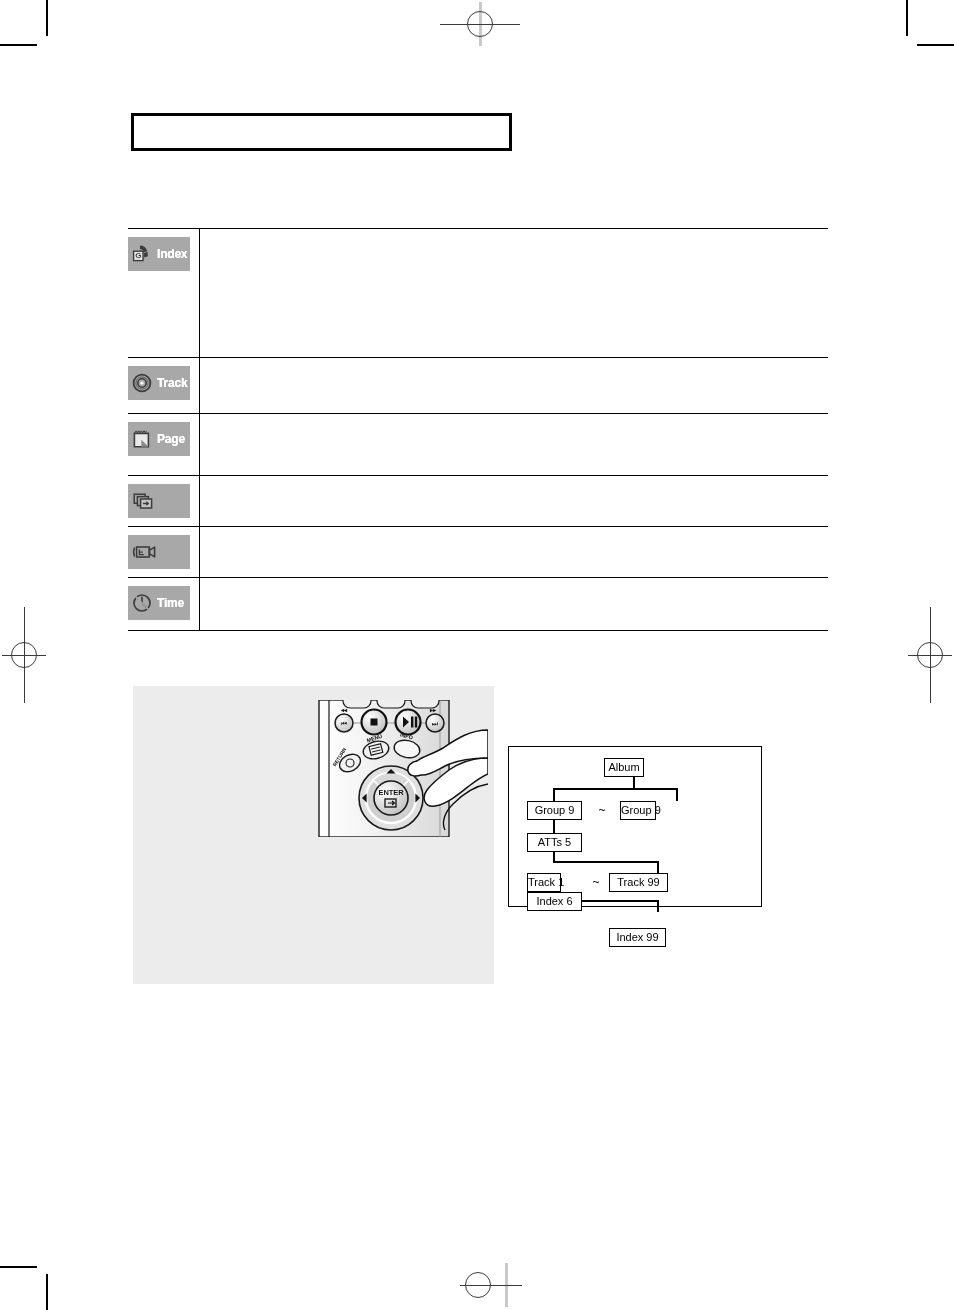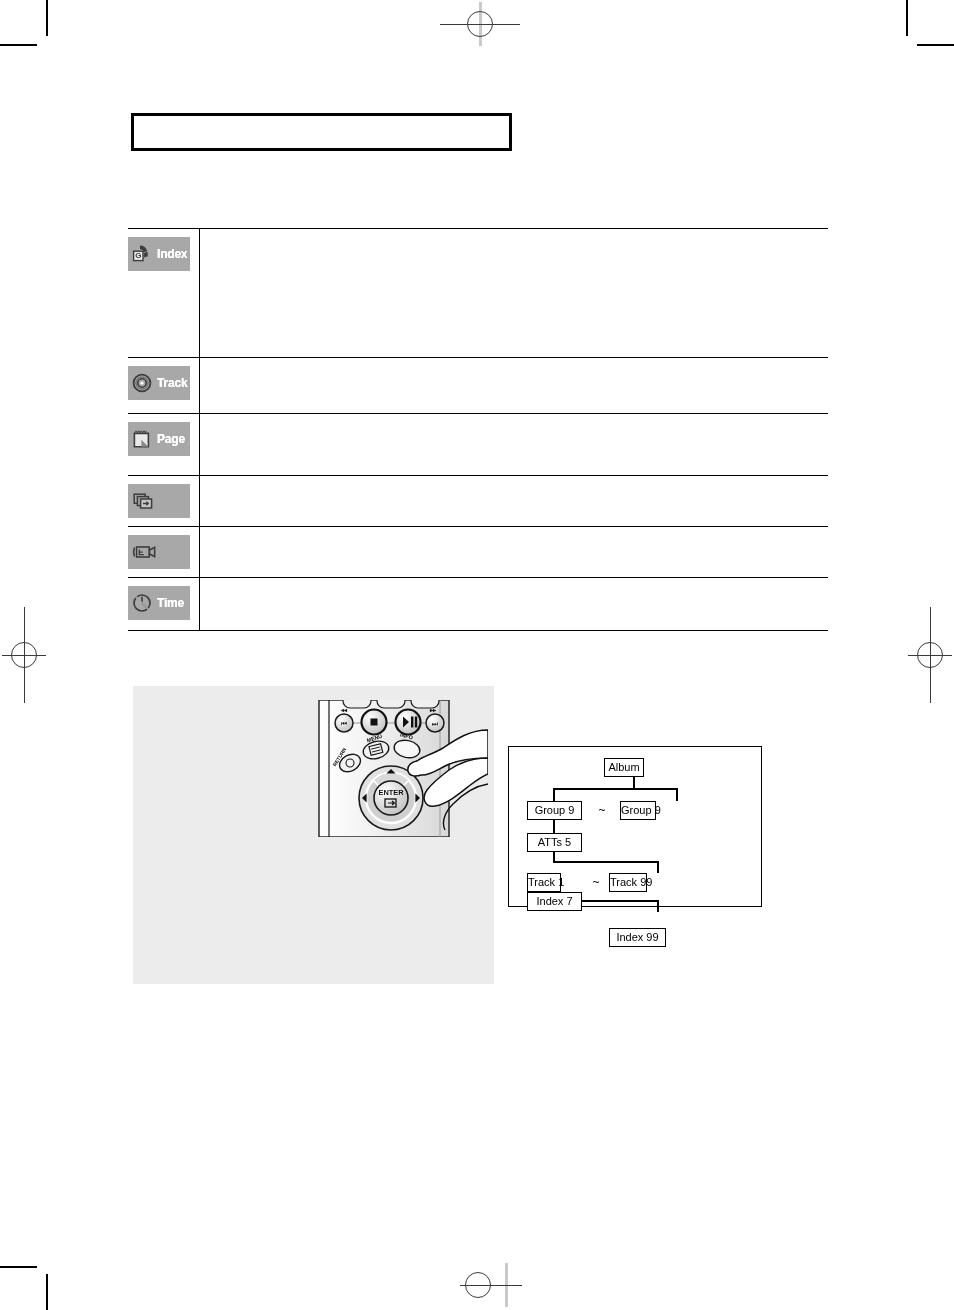--- a/index.html
+++ b/index.html
@@ -276,18 +276,18 @@
   <div class="node" style="left:95px;top:11px;width:40px;">Album</div>
 
   <div class="node" style="left:18px;top:54px;width:55px;">Group 9</div>
   <div class="tilde" style="left:80px;top:54px;width:26px;">~</div>
   <div class="node" style="left:111px;top:54px;width:36px;">Group 9</div>
 
   <div class="node" style="left:18px;top:86px;width:55px;">ATTs 5</div>
 
   <div class="node" style="left:18px;top:126px;width:34px;">Track 1</div>
   <div class="tilde" style="left:76px;top:126px;width:22px;">~</div>
-  <div class="node" style="left:100px;top:126px;width:38px;">Track 99</div>
-
-  <div class="node" style="left:18px;top:145px;width:55px;">Index 7</div>
+  <div class="node" style="left:100px;top:126px;width:59px;">Track 99</div>
+
+  <div class="node" style="left:18px;top:145px;width:55px;">Index 6</div>
   <div class="tilde" style="left:76px;top:145px;width:22px;">~</div>
   <div class="node" style="left:100px;top:145px;width:57px;margin-top:36px;">Index 99</div>
 </div>
 
 </body></html>

